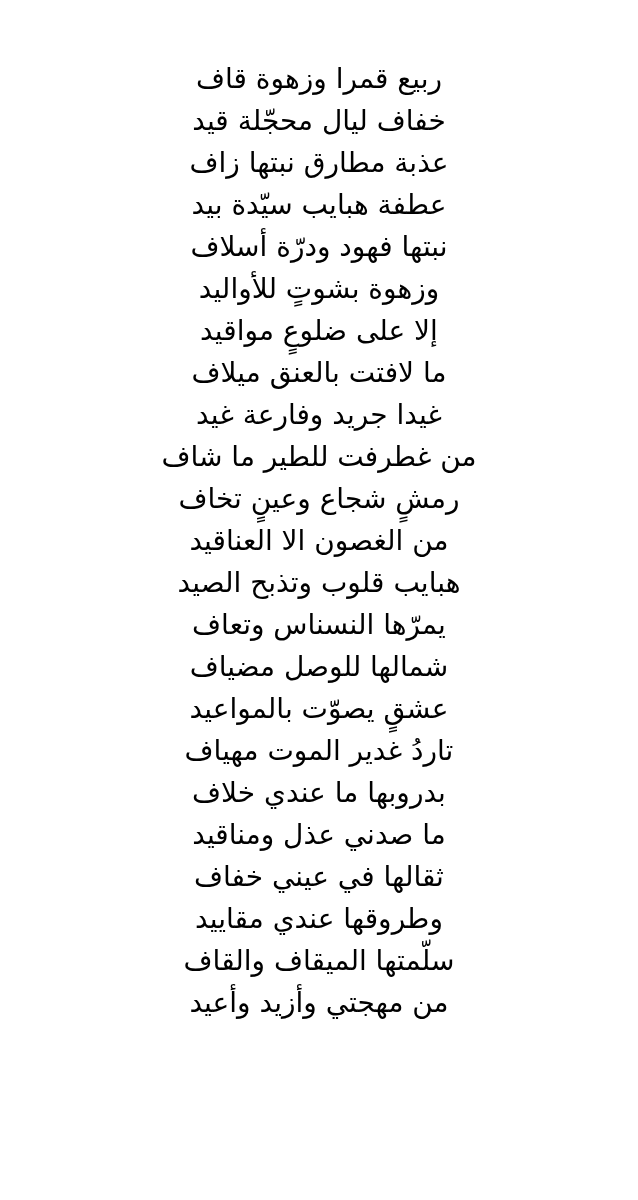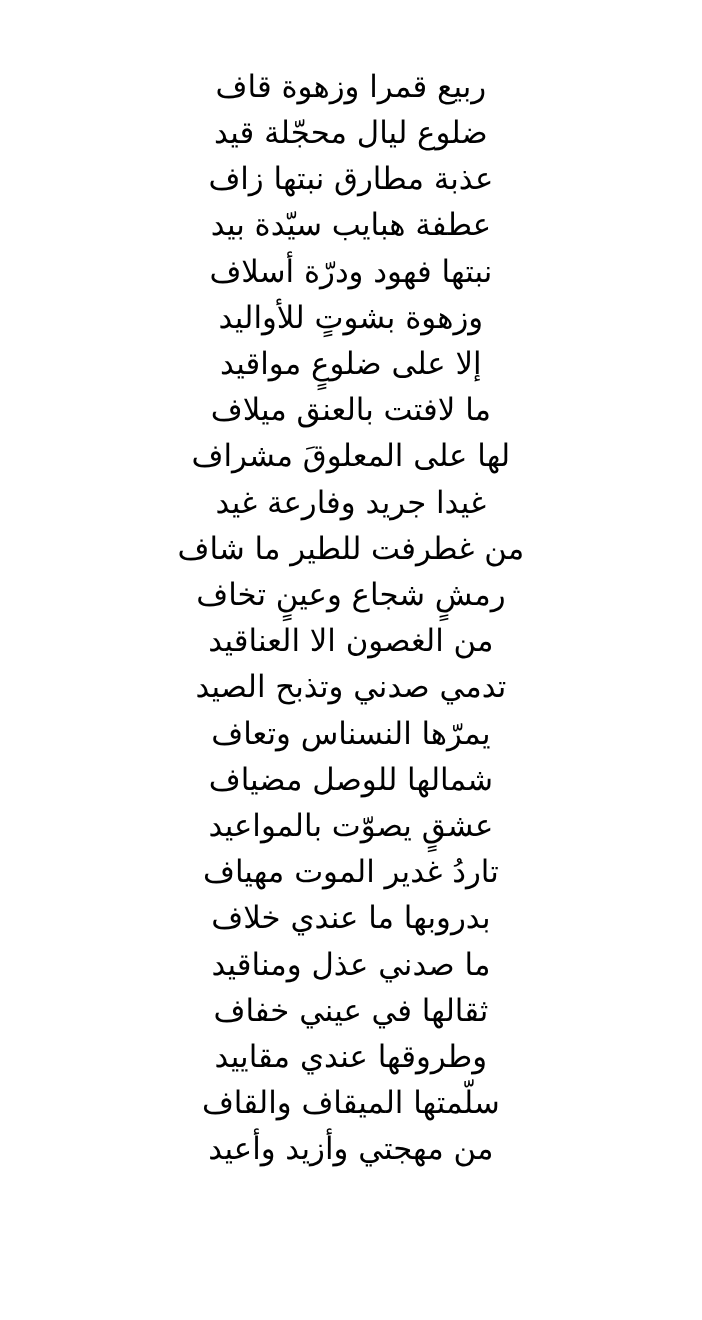--- a/index.html
+++ b/index.html
@@ -31,33 +31,32 @@
     padding: 0 20px;
     white-space: nowrap;
   }
 </style>
 </head>
 <body>
 
 <main class="page">
   <div class="poem" dir="rtl">
     <p class="poem-line">ربيع قمرا وزهوة قاف</p>
-    <p class="poem-line">ضلوع ليال محجّلة قيد</p>
+    <p class="poem-line">خفاف ليال محجّلة قيد</p>
     <p class="poem-line">عذبة مطارق نبتها زاف</p>
     <p class="poem-line">عطفة هبايب سيّدة بيد</p>
     <p class="poem-line">نبتها فهود ودرّة أسلاف</p>
     <p class="poem-line">وزهوة بشوتٍ للأواليد</p>
     <p class="poem-line">إلا على ضلوعٍ مواقيد</p>
     <p class="poem-line">ما لافتت بالعنق ميلاف</p>
-    <p class="poem-line">لها على المعلوقَ مشراف</p>
     <p class="poem-line">غيدا جريد وفارعة غيد</p>
     <p class="poem-line">من غطرفت للطير ما شاف</p>
     <p class="poem-line">رمشٍ شجاع وعينٍ تخاف</p>
     <p class="poem-line">من الغصون الا العناقيد</p>
-    <p class="poem-line">تدمي صدني وتذبح الصيد</p>
+    <p class="poem-line">هبايب قلوب وتذبح الصيد</p>
     <p class="poem-line">يمرّها النسناس وتعاف</p>
     <p class="poem-line">شمالها للوصل مضياف</p>
     <p class="poem-line">عشقٍ يصوّت بالمواعيد</p>
     <p class="poem-line">تاردُ غدير الموت مهياف</p>
     <p class="poem-line">بدروبها ما عندي خلاف</p>
     <p class="poem-line">ما صدني عذل ومناقيد</p>
     <p class="poem-line">ثقالها في عيني خفاف</p>
     <p class="poem-line">وطروقها عندي مقاييد</p>
     <p class="poem-line">سلّمتها الميقاف والقاف</p>
     <p class="poem-line">من مهجتي وأزيد وأعيد</p>

